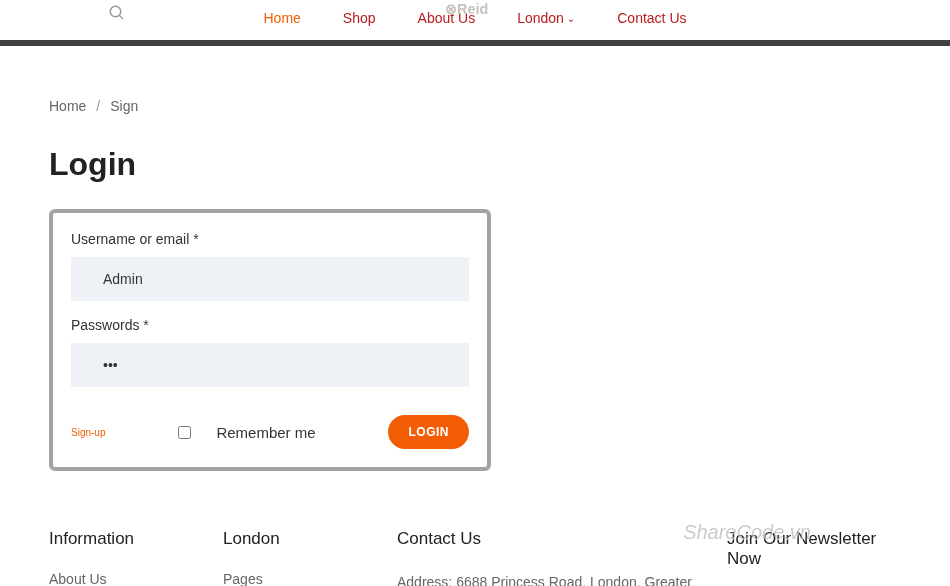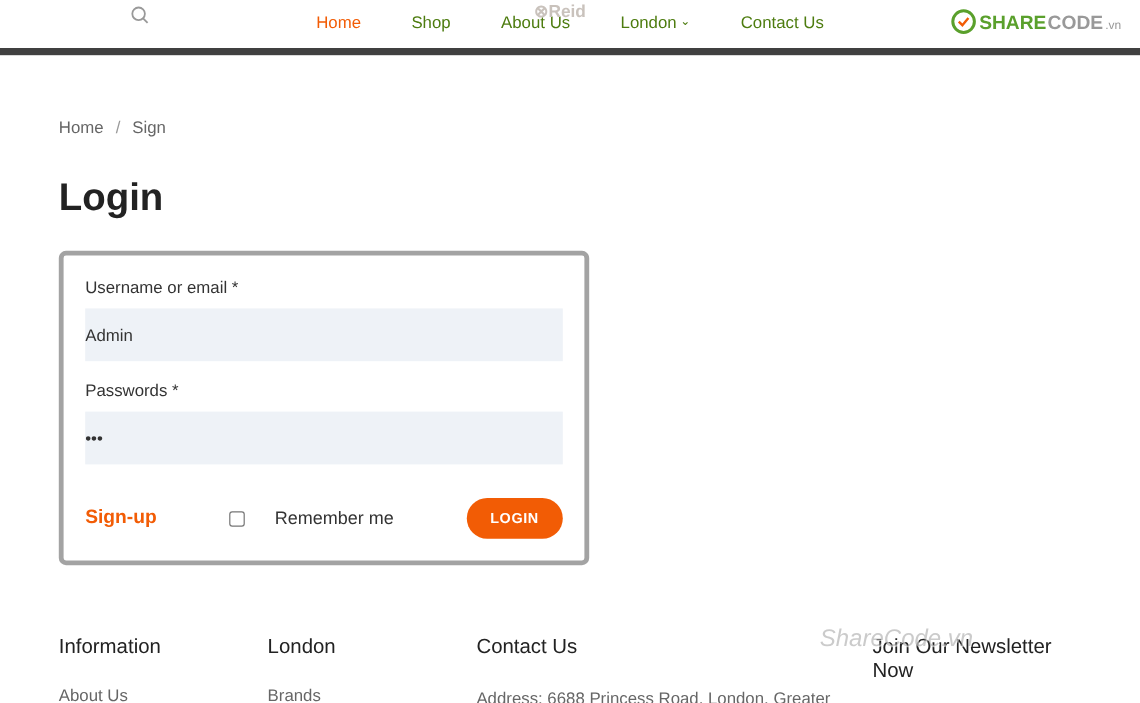--- a/index.html
+++ b/index.html
@@ -4,39 +4,39 @@
   <style>
     * { margin: 0; padding: 0; box-sizing: border-box; }
     body { font-family: -apple-system, BlinkMacSystemFont, 'Segoe UI', Helvetica, Arial, sans-serif; color: #333; background: #fff; }
     
     .header { border-bottom: 6px solid #404040; padding: 0 0 14px 0; position: relative; }
     .header-inner { display: flex; align-items: center; justify-content: center; position: relative; max-width: 950px; margin: 0 auto; }
     .search-icon { position: absolute; left: 108px; top: 4px; }
     .logo { position: absolute; left: 445px; top: 0; }
     .logo svg { width: 60px; height: 20px; }
     .nav { display: flex; gap: 42px; padding-top: 10px; }
-    .nav-item { font-size: 14px; color: #4d7c0f; text-decoration: none; cursor: pointer; }
+    .nav-item { font-size: 14px; color: #b91c1c; text-decoration: none; cursor: pointer; }
     .nav-item.active { color: #f25c05; }
     .nav-item-pages { display: flex; align-items: center; gap: 3px; }
     .chevron { font-size: 10px; }
     .watermark-top { position: absolute; right: 10px; top: 5px; }
     
     .container { max-width: 920px; margin: 0 auto; padding: 0 34px; }
     
     .breadcrumb { display: flex; gap: 10px; margin-top: 52px; font-size: 14px; color: #666; }
     .breadcrumb a { color: #666; text-decoration: none; }
     .breadcrumb .sep { color: #999; }
     
     .page-title { font-size: 32px; font-weight: 600; margin-top: 32px; color: #222; }
     
     .login-form { border: 4px solid #a3a3a3; border-radius: 6px; padding: 18px; margin-top: 26px; max-width: 442px; }
     .form-label { font-size: 14px; color: #333; display: block; margin-bottom: 10px; }
-    .form-input { width: 100%; padding: 14px 0; background: #eef2f7; border: none; font-size: 14px; color: #333; margin-bottom: 16px; }
+    .form-input { width: 100%; padding: 14px 32px; background: #eef2f7; border: none; font-size: 14px; color: #333; margin-bottom: 16px; }
     .form-row { display: flex; align-items: center; justify-content: space-between; margin-top: 12px; }
-    .signup-link { color: #f25c05; font-size: 16px; text-decoration: none; cursor: pointer; font-weight: bold; }
+    .signup-link { color: #f25c05; font-size: 10px; text-decoration: none; cursor: pointer; }
     .remember-wrap { display: flex; align-items: center; gap: 25px; }
     .remember-label { font-size: 15px; color: #333; }
     .login-btn { background: #f25c05; color: #fff; border: none; padding: 10px 20px; border-radius: 20px; font-size: 12px; font-weight: 700; letter-spacing: 0.5px; cursor: pointer; }
     
     .footer { display: flex; gap: 20px; margin-top: 58px; position: relative; }
     .footer-col { }
     .footer-col.info { width: 154px; }
     .footer-col.extras { width: 154px; }
     .footer-col.contact { width: 310px; }
     .footer-col.newsletter { flex: 1; }
@@ -67,29 +67,20 @@
     <nav class="nav">
       <a class="nav-item active">Home</a>
       <a class="nav-item">Shop</a>
       <a class="nav-item">About Us</a>
       <a class="nav-item nav-item-pages">
           <span>London</span>
           <span class="chevron">⌄</span>
         </a>
       <a class="nav-item">Contact Us</a>
     </nav>
-    <div class="watermark-top">
-      <svg width="148" height="26" viewBox="0 0 148 26">
-        <circle cx="11" cy="13" r="9" fill="none" stroke="#5aa02c" stroke-width="2.5"></circle>
-        <path d="M7 13 l3 3 l5 -6" stroke="#f25c05" stroke-width="2" fill="none"></path>
-        <text x="24" y="19" font-family="Arial" font-weight="800" font-size="16" fill="#5aa02c">SHARE</text>
-        <text x="81" y="19" font-family="Arial" font-weight="800" font-size="16" fill="#999">CODE</text>
-        <text x="129" y="19" font-family="Arial" font-size="10" fill="#999">.vn</text>
-      </svg>
-    </div>
   </div>
 </div>
 
 <div class="container">
   <div class="breadcrumb">
     <a>Home</a>
     <span class="sep">/</span>
     <span>Sign</span>
   </div>
 
@@ -117,21 +108,21 @@
       <h3 class="footer-title">Information</h3>
       <ul class="footer-list">
         <li>About Us</li>
 
       </ul>
     </div>
 
     <div class="footer-col extras">
       <h3 class="footer-title">London</h3>
       <ul class="footer-list">
-        <li>Brands</li>
+        <li>Pages</li>
 
       </ul>
     </div>
 
     <div class="footer-col contact">
       <h3 class="footer-title">Contact Us</h3>
       <p class="contact-text">Address: 6688 Princess Road, London, Greater London BAS 23JK, UK</p>
 
     </div>
 

